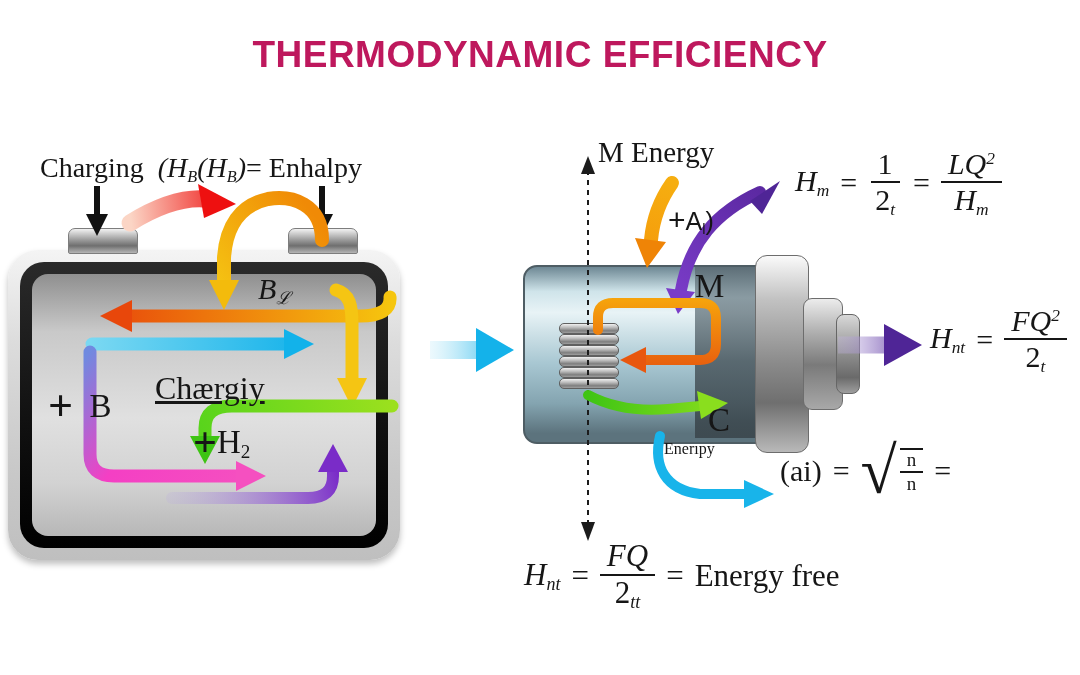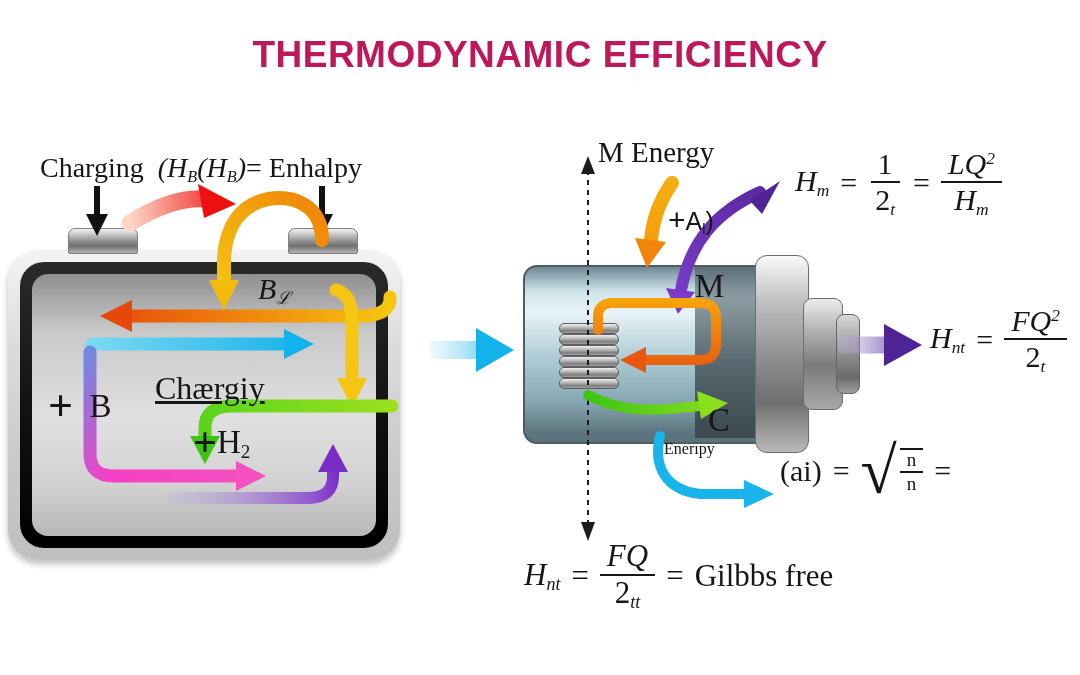--- a/index.html
+++ b/index.html
@@ -302,16 +302,16 @@
   </div>
 
   <div id="eq-bottom-mid" class="abs lbl eq-row">
     <span class="var"><span>H</span><span class="sub">nt</span></span>
     <span>=</span>
     <span class="frac">
       <span class="num var">FQ</span>
       <span class="den"><span>2</span><span class="sub var">tt</span></span>
     </span>
     <span>=</span>
-    <span>Gilbbs free</span>
+    <span>Energy free</span>
   </div>
 
 </div>
 
 </body></html>

